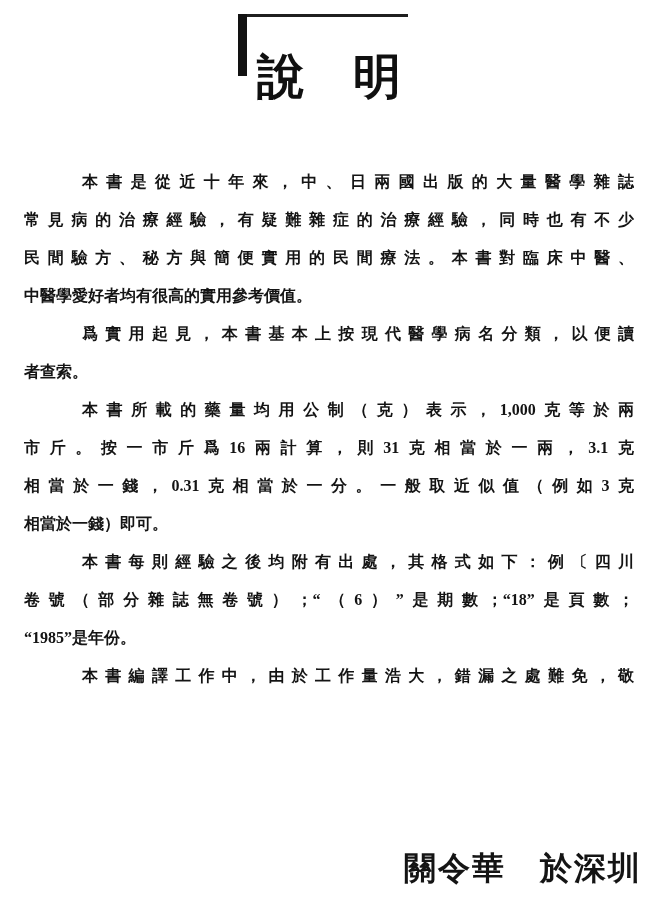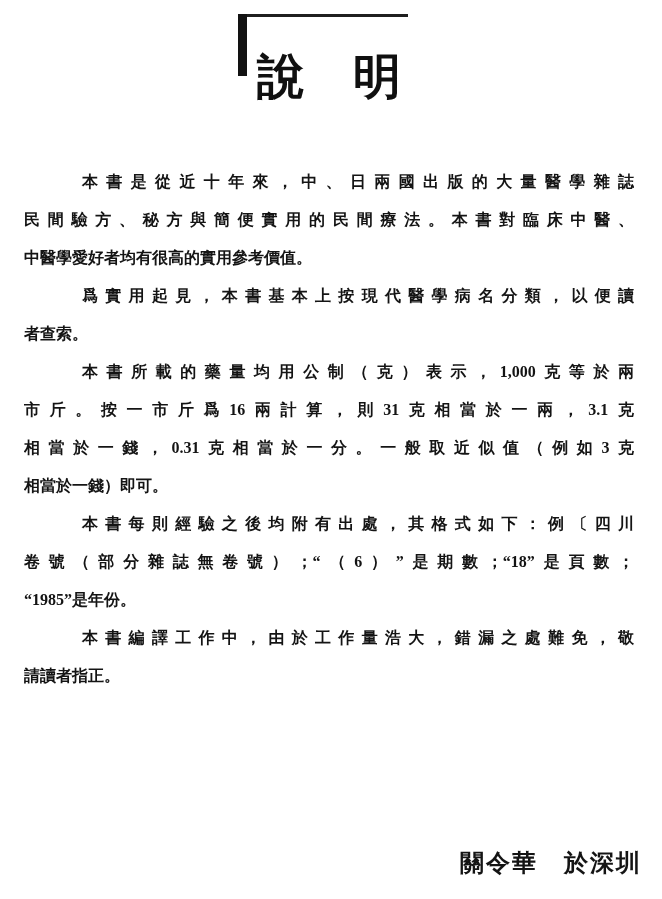--- a/index.html
+++ b/index.html
@@ -66,50 +66,50 @@
     text-indent: 58px;
   }
   .line.last {
     text-align-last: left;
   }
   
   .signature {
     position: absolute;
     right: 20px;
     top: 847px;
-    font-size: 24px;
+    font-size: 32px;
     font-weight: 600;
     letter-spacing: 2px;
     color: #141414;
     white-space: nowrap;
   }
 </style>
 </head>
 <body>
 
 <div class="page">
 
   <div class="title-bar"></div>
   <div class="title-overline"></div>
 
   <h1 class="doc-title">說　明</h1>
 
   <div class="doc-body">
 
   <div class="line indent">本書是從近十年來，中、日兩國出版的大量醫學雜誌</div>
+      <div class="line">常見病的治療經驗，有疑難雜症的治療經驗，同時也有不少</div>
       <div class="line">民間驗方、秘方與簡便實用的民間療法。本書對臨床中醫、</div>
       <div class="line last">中醫學愛好者均有很高的實用參考價值。</div>
       <div class="line indent">爲實用起見，本書基本上按現代醫學病名分類，以便讀</div>
       <div class="line last">者查索。</div>
       <div class="line indent">本書所載的藥量均用公制（克）表示，1,000克等於兩</div>
       <div class="line">市斤。按一市斤爲16兩計算，則31克相當於一兩，3.1克</div>
       <div class="line">相當於一錢，0.31克相當於一分。一般取近似值（例如3克</div>
       <div class="line last">相當於一錢）即可。</div>
       <div class="line indent">本書每則經驗之後均附有出處，其格式如下：例〔四川</div>
       <div class="line">卷號（部分雜誌無卷號）；“（6）”是期數；“18”是頁數；</div>
       <div class="line last">“1985”是年份。</div>
       <div class="line indent">本書編譯工作中，由於工作量浩大，錯漏之處難免，敬</div>
-      <div class="line last">請讀者指正。</div>
     </div>
 
   <div class="signature">關令華　於深圳</div>
 
 </div>
 
 </body></html>

